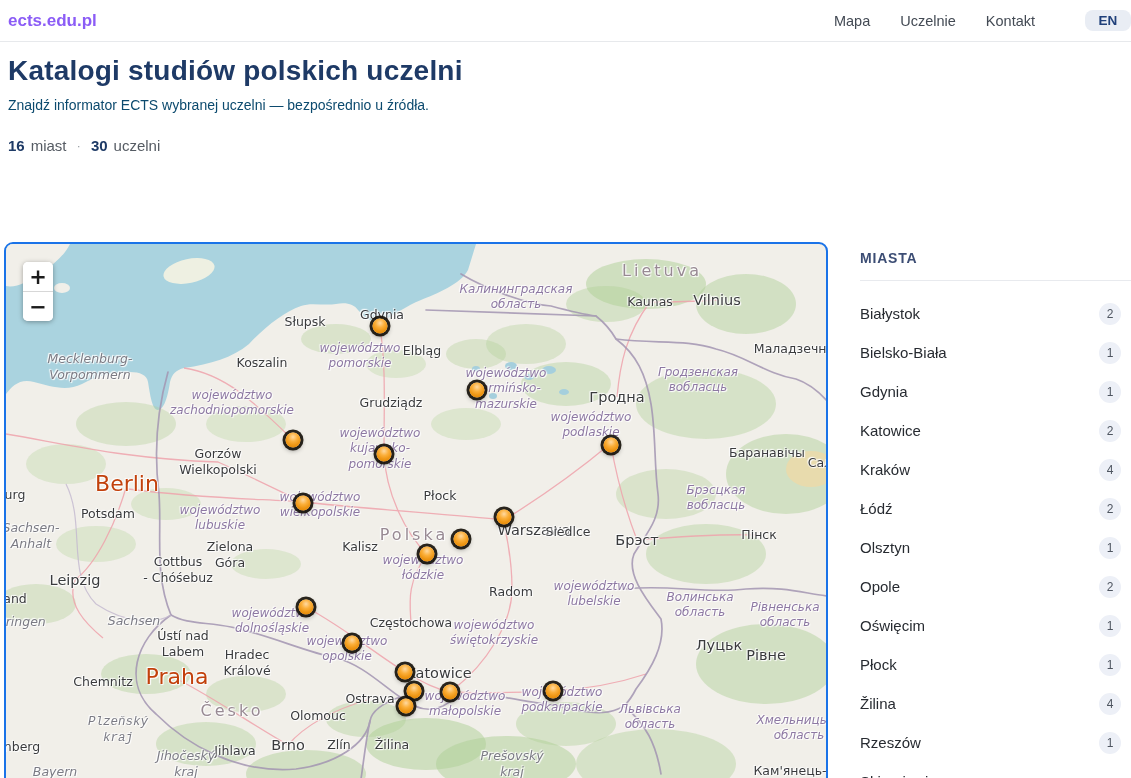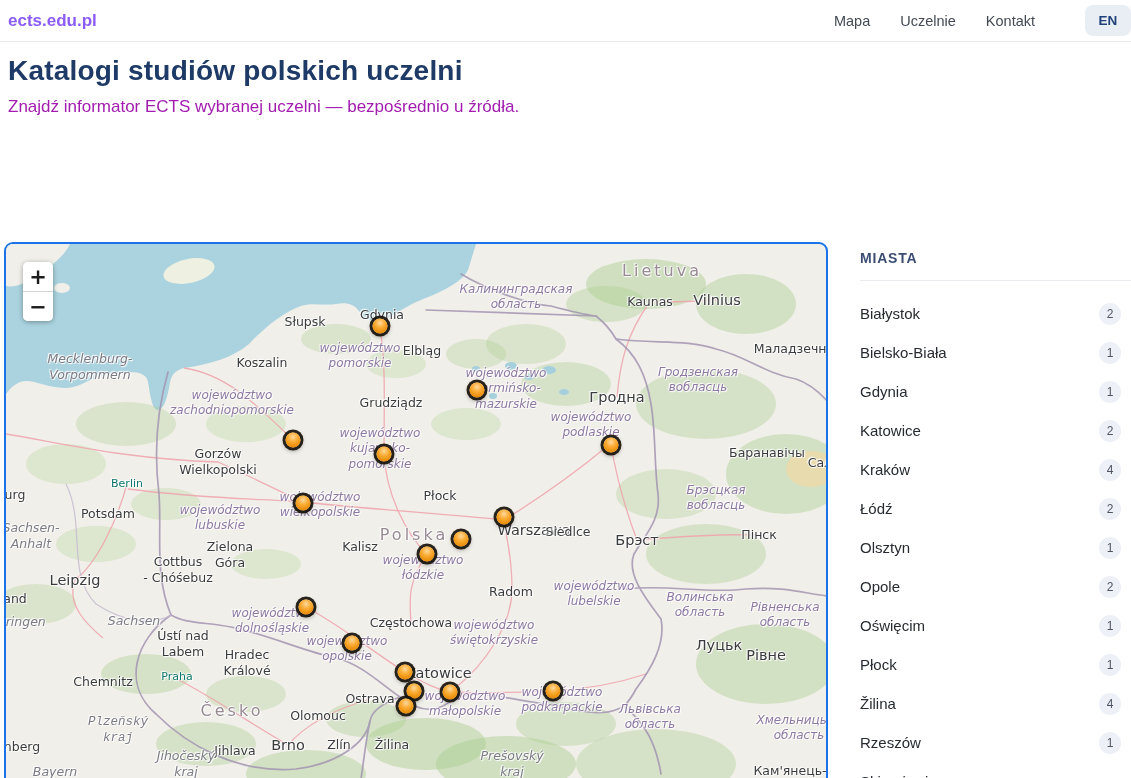--- a/index.html
+++ b/index.html
@@ -6,41 +6,41 @@
   body{
     width:1131px;height:778px;overflow:hidden;position:relative;
     background:#ffffff;font-family:"Liberation Sans",sans-serif;
   }
   
   .topbar{position:absolute;left:0;top:0;width:1131px;height:41px;
     border-bottom:1px solid #e7e9ec;display:flex;align-items:center;background:#fff;z-index:30;}
   .brand{margin-left:8px;font-size:17px;font-weight:700;color:#8b5cf6;text-decoration:none;}
   .navwrap{margin-left:auto;display:flex;align-items:center;gap:30px;}
   .nav-link{font-size:14.5px;color:#434a54;text-decoration:none;cursor:pointer;}
-  .lang-btn{margin-left:20px;width:46px;height:31px;border:none;border-radius:8px;
+  .lang-btn{margin-left:20px;width:46px;height:21px;border:none;border-radius:8px;
     background:#e9edf4;color:#20407a;font-weight:700;font-size:13.5px;cursor:pointer;
     font-family:"Liberation Sans",sans-serif;}
   
   .hero{position:absolute;left:8px;top:41px;z-index:20;}
   .hero h1{margin:14px 0 0 0;font-size:28px;font-weight:700;color:#1e3a66;letter-spacing:.2px;}
-  .hero .subtitle{margin:10px 0 0 0;font-size:17px;color:#a21caf;}
+  .hero .subtitle{margin:10px 0 0 0;font-size:14px;color:#0c4a6e;}
   .stats{margin-top:24px;font-size:15px;color:#555b63;display:flex;align-items:center;gap:6px;}
   .stats b{color:#1e3a66;font-weight:700;}
   .stats .dot{color:#9aa0a6;font-size:13px;padding:0 4px;}
   
   .map-panel{position:absolute;left:4px;top:242px;width:820px;height:540px;
     border:2px solid #1a73e8;border-radius:9px;overflow:hidden;background:#f1efe9;z-index:10;}
   .map-canvas{position:absolute;left:0;top:0;width:820px;height:540px;cursor:grab;}
   .map-svg{position:absolute;left:0;top:0;}
   .lbl{position:absolute;transform:translate(-50%,-50%);white-space:pre;text-align:center;
     line-height:1.28;font-family:"DejaVu Sans",sans-serif;color:#3a3b3d;pointer-events:none;
     text-shadow:0 0 2px #fff,0 0 2px #fff,1px 1px 1px #fff,-1px -1px 1px #fff;}
   .lbl.city{font-size:12.5px;}
   .lbl.city-lg{font-size:14.5px;}
-  .lbl.capital{font-size:11px;color:#0f766e;}
+  .lbl.capital{font-size:22px;color:#c2410c;}
   .lbl.country{font-size:16px;letter-spacing:3px;color:#988a93;}
   .lbl.region{font-size:12px;font-style:italic;color:#8d78a2;}
   .lbl.state{font-size:12.5px;font-style:italic;color:#7b7b84;}
   .marker{position:absolute;width:15px;height:15px;border-radius:50%;
     transform:translate(-50%,-50%);cursor:pointer;
     background:radial-gradient(circle at 50% 30%,#ffd9a0 0%,#fbaf3a 35%,#ef9715 62%,#d97f00 100%);
     box-shadow:0 0 0 3px rgba(24,19,12,.92),0 2px 5px 1px rgba(0,0,0,.45);}
   .zoomctl{position:absolute;left:17px;top:18px;width:30px;background:#fff;border-radius:5px;
     box-shadow:0 1px 5px rgba(0,0,0,.35);overflow:hidden;z-index:5;}
   .zbtn{width:30px;height:29px;display:flex;align-items:center;justify-content:center;
@@ -68,20 +68,27 @@
         <a class="nav-link">Uczelnie</a>
         <a class="nav-link">Kontakt</a>
       </nav>
     <button class="lang-btn">EN</button>
   </div>
 </header>
 
 <section class="hero">
   <h1>Katalogi studiów polskich uczelni</h1>
   <p class="subtitle">Znajdź informator ECTS wybranej uczelni — bezpośrednio u źródła.</p>
+  <div class="stats">
+    <b>16</b>
+    <span>miast</span>
+    <span class="dot">·</span>
+    <b>30</b>
+    <span>uczelni</span>
+  </div>
 </section>
 
 <div class="map-panel">
   <div class="map-canvas">
     <svg class="map-svg" width="820" height="540" viewBox="0 0 820 540">
 
       <path d="M0,0 H470 L462,26 C455,40 430,50 415,56 C400,62 390,70 378,76 C370,80 360,76 352,66
                C348,60 340,58 330,60 C318,62 305,58 295,62 C278,68 260,82 243,100 C226,114 205,120 178,124
                C170,126 166,130 164,138 C162,152 158,166 152,166 C146,166 144,150 142,138 C141,131 134,128 124,128
                C106,128 90,132 76,140 C60,148 44,142 28,138 C14,134 6,142 0,150 Z" fill="#aad3df"></path>

